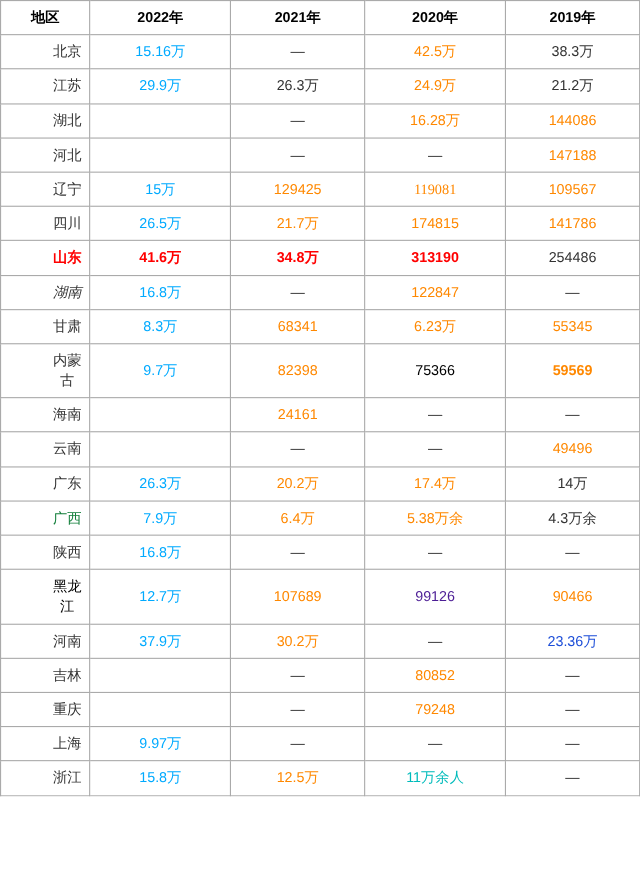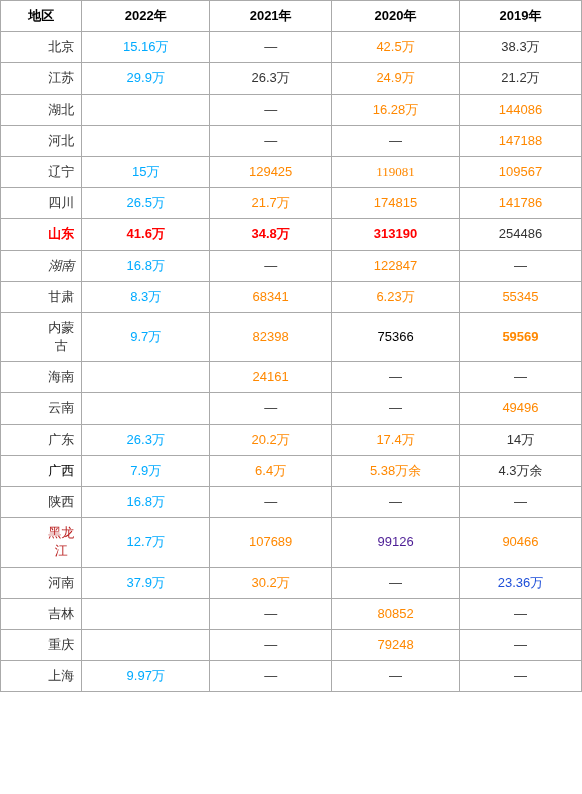--- a/index.html
+++ b/index.html
@@ -144,35 +144,35 @@
           <td style="color: rgb(255, 136, 0);">49496</td>
         </tr>
         <tr>
           <td style="color: rgb(51, 51, 51);">广东</td>
           <td style="color: rgb(0, 170, 255);">26.3万</td>
           <td style="color: rgb(255, 136, 0);">20.2万</td>
           <td style="color: rgb(255, 136, 0);">17.4万</td>
           <td style="color: rgb(51, 51, 51);">14万</td>
         </tr>
         <tr>
-          <td style="color: #000000;">广西</td>
+          <td style="color: #15803d;">广西</td>
           <td style="color: rgb(0, 170, 255);">7.9万</td>
           <td style="color: rgb(255, 136, 0);">6.4万</td>
           <td style="color: rgb(255, 136, 0);">5.38万余</td>
           <td style="color: rgb(51, 51, 51);">4.3万余</td>
         </tr>
         <tr>
           <td style="color: rgb(51, 51, 51);">陕西</td>
           <td style="color: rgb(0, 170, 255);">16.8万</td>
           <td style="color: rgb(51, 51, 51);">—</td>
           <td style="color: rgb(51, 51, 51);">—</td>
           <td style="color: rgb(51, 51, 51);">—</td>
         </tr>
         <tr>
-          <td style="color: #b91c1c;">黑龙江</td>
+          <td style="color: #000000;">黑龙江</td>
           <td style="color: rgb(0, 170, 255);">12.7万</td>
           <td style="color: rgb(255, 136, 0);">107689</td>
           <td style="color: #4c1d95;">99126</td>
           <td style="color: rgb(255, 136, 0);">90466</td>
         </tr>
         <tr>
           <td style="color: rgb(51, 51, 51);">河南</td>
           <td style="color: rgb(0, 170, 255);">37.9万</td>
           <td style="color: rgb(255, 136, 0);">30.2万</td>
           <td style="color: rgb(51, 51, 51);">—</td>
@@ -190,17 +190,24 @@
           <td style="color: rgb(51, 51, 51);"></td>
           <td style="color: rgb(51, 51, 51);">—</td>
           <td style="color: rgb(255, 136, 0);">79248</td>
           <td style="color: rgb(51, 51, 51);">—</td>
         </tr>
         <tr>
           <td style="color: rgb(51, 51, 51);">上海</td>
           <td style="color: rgb(0, 170, 255);">9.97万</td>
           <td style="color: rgb(51, 51, 51);">—</td>
           <td style="color: rgb(51, 51, 51);">—</td>
+          <td style="color: rgb(51, 51, 51);">—</td>
+        </tr>
+        <tr>
+          <td style="color: rgb(51, 51, 51);">浙江</td>
+          <td style="color: rgb(0, 170, 255);">15.8万</td>
+          <td style="color: rgb(255, 136, 0);">12.5万</td>
+          <td style="color: rgb(0, 187, 187);">11万余人</td>
           <td style="color: rgb(51, 51, 51);">—</td>
         </tr>
       </tbody>
   </table>
 </div>
 
 </body></html>

